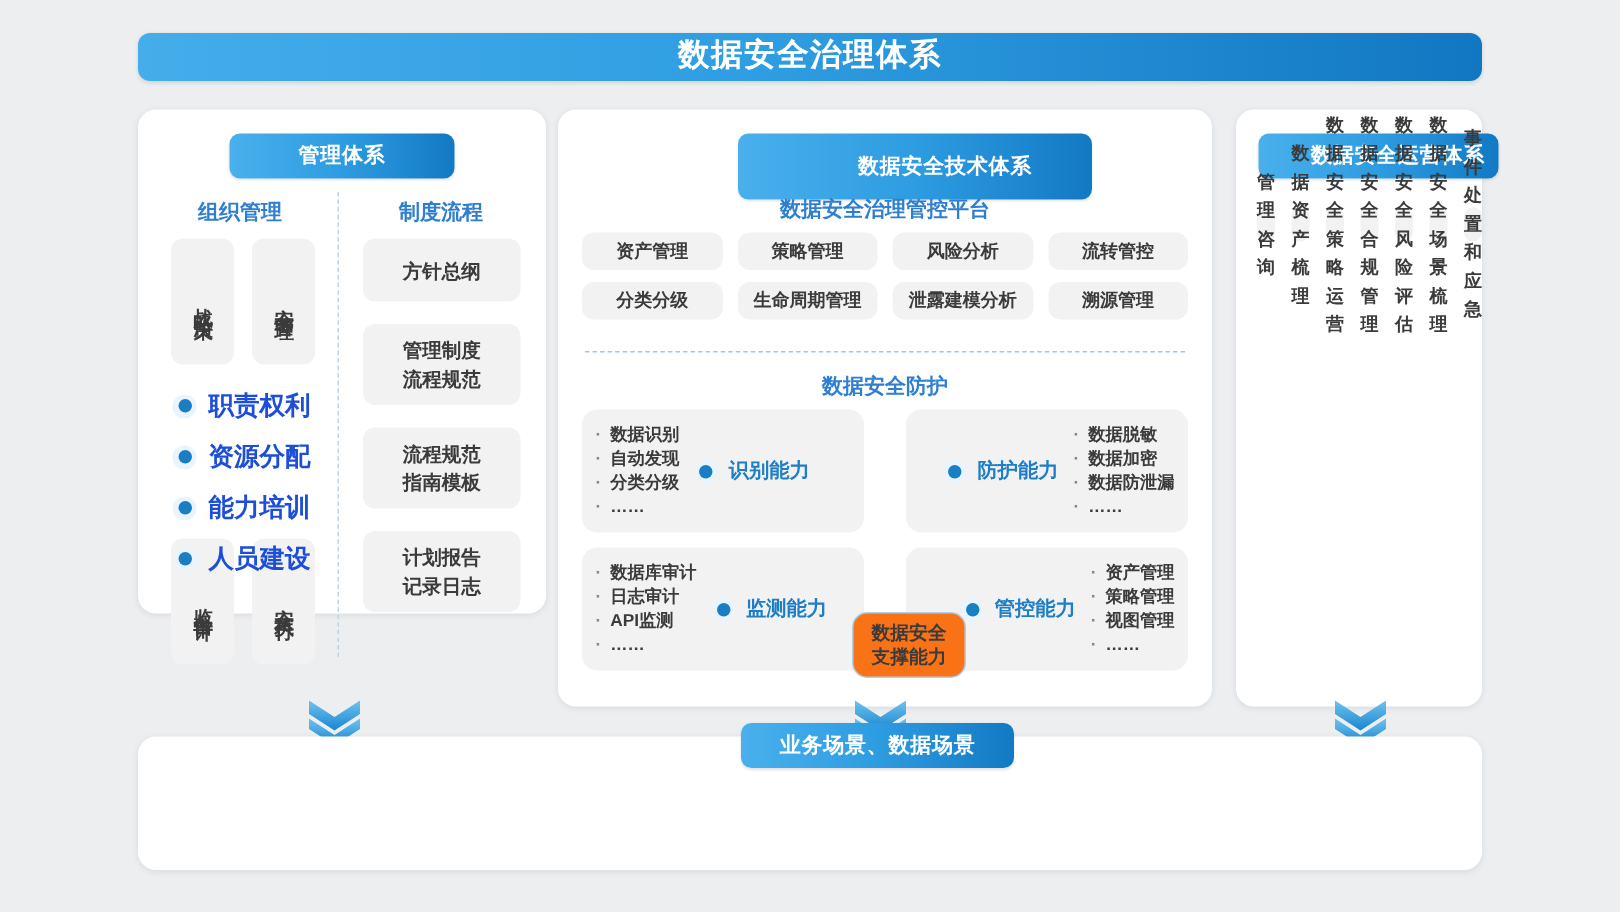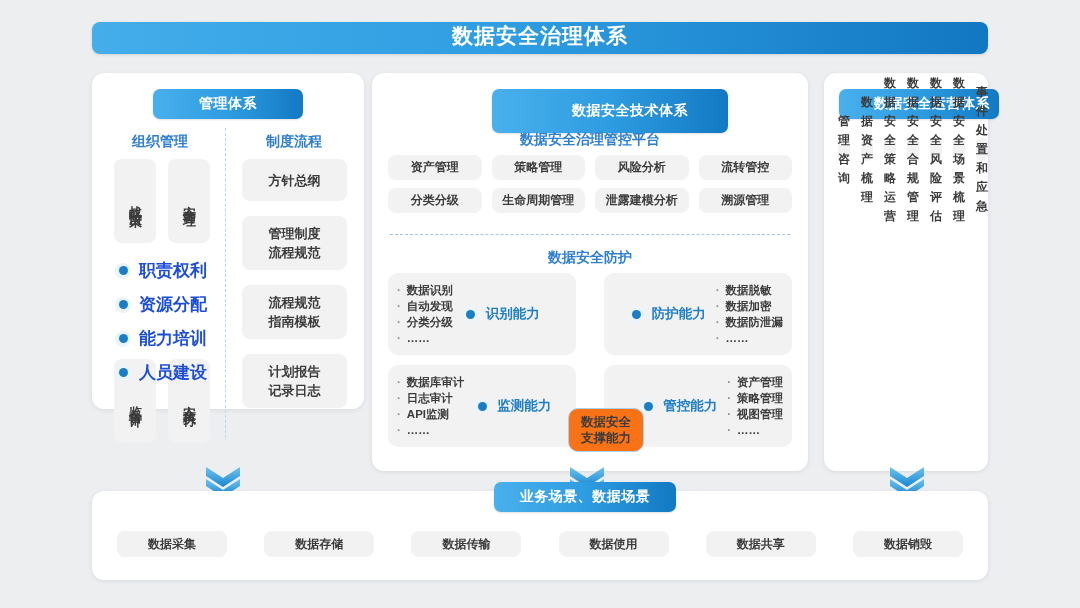--- a/index.html
+++ b/index.html
@@ -323,23 +323,15 @@
       </defs>
       <path d="M0 0 L17 11 L34 0 L34 9 L17 20 L0 9 Z" fill="url(#cg3)"></path>
       <path d="M0 12 L17 23 L34 12 L34 19 L17 30 L0 19 Z" fill="url(#cg3)"></path>
     </svg>
   </div>
 
   <div class="panel" id="panel-bottom">
     <div class="pill-head" id="b-head">
       <span>业务场景、数据场景</span>
     </div>
-    <div id="b-row">
-      <div class="gbox">数据采集</div>
-      <div class="gbox">数据存储</div>
-      <div class="gbox">数据传输</div>
-      <div class="gbox">数据使用</div>
-      <div class="gbox">数据共享</div>
-      <div class="gbox">数据销毁</div>
-    </div>
   </div>
 
 </div>
 
 </body></html>

